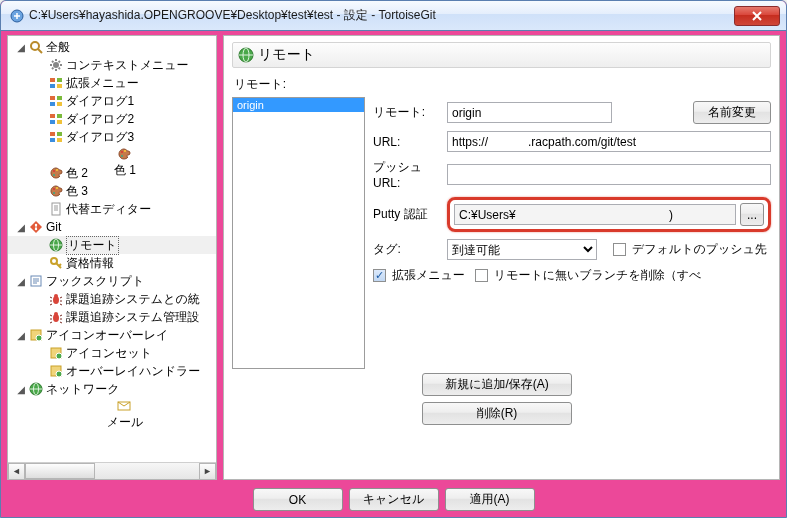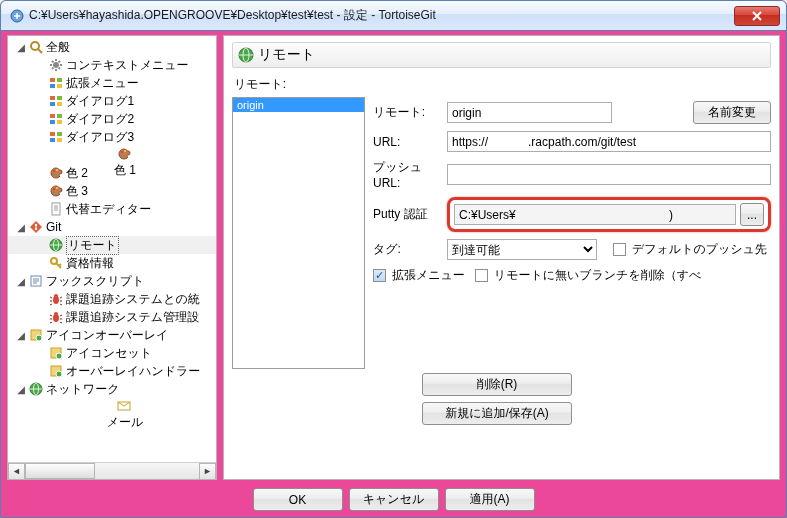--- a/index.html
+++ b/index.html
@@ -375,22 +375,22 @@
                 <span>拡張メニュー</span>
                 <span style="width:2px"></span>
                 <span class="check"></span>
                 <span>リモートに無いブランチを削除（すべ</span>
               </div>
 
             </div>
           </div>
 
           <div class="action-col">
+            <button class="btn">新規に追加/保存(A)</button>
             <button class="btn">削除(R)</button>
-            <button class="btn">新規に追加/保存(A)</button>
           </div>
         </div>
       </div>
     </div>
 
     <div class="footer">
       <button class="btn">OK</button>
       <button class="btn">キャンセル</button>
       <button class="btn">適用(A)</button>
     </div>

